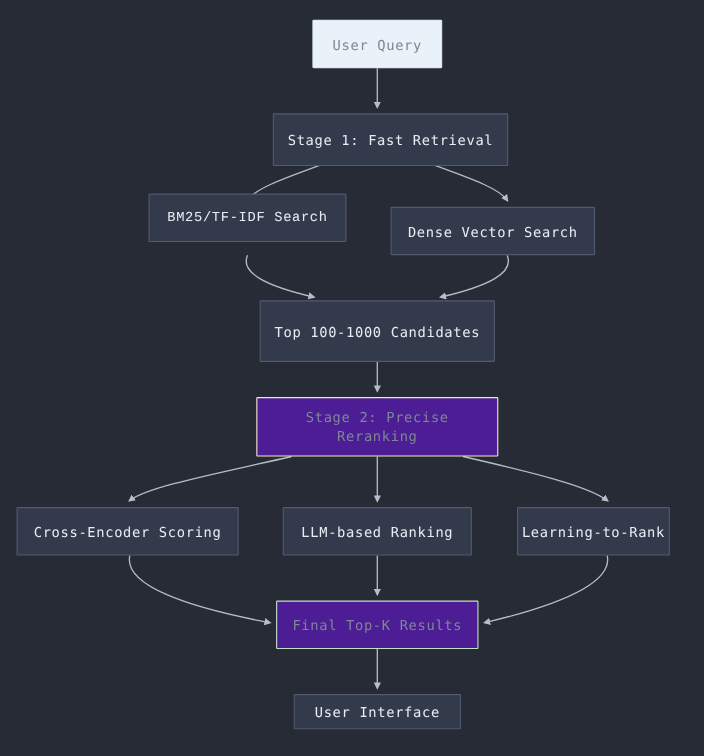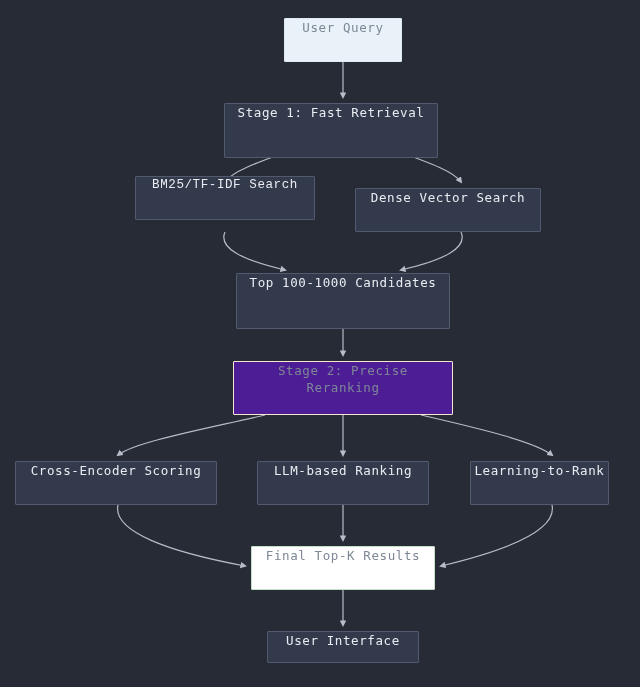--- a/index.html
+++ b/index.html
@@ -23,20 +23,21 @@
     left: 0;
     top: 0;
     width: 640px;
     height: 687px;
     pointer-events: none;
   }
   .node {
     position: absolute;
     box-sizing: border-box;
     display: flex;
+    align-items: center;
     justify-content: center;
     text-align: center;
     border: 1px solid #4c real;
     font-size: 12.5px;
     letter-spacing: 0.6px;
     line-height: 17px;
     white-space: pre-line;
     border-radius: 1px;
   }
   .node.dark {
@@ -48,21 +49,21 @@
     background: #e9f2f8;
     border: 1px solid #dfe9f0;
     color: #7e8796;
   }
   .node.cream {
     background: #4c1d95;
     border: 1px solid #f7e7cd;
     color: #7e8796;
   }
   .node.green {
-    background: #ffffff;
+    background: #4c1d95;
     border: 1px solid #c3e0c8;
     color: #7e8796;
   }
 </style>
 </head>
 <body>
 
 <div id="canvas">
 
   <svg id="edge-layer" viewBox="0 0 640 687" xmlns="http://www.w3.org/2000/svg">
@@ -83,21 +84,21 @@
         <path d="M421,415 C486,430 535,442 552,455" fill="none" stroke="#b6bcc8" stroke-width="1.2" marker-end="url(#arrow-down)"></path>
         <path d="M118,505 C112,532 170,552 245,566" fill="none" stroke="#b6bcc8" stroke-width="1.2" marker-end="url(#arrow-down)"></path>
         <path d="M343,505 L343,540" fill="none" stroke="#b6bcc8" stroke-width="1.2" marker-end="url(#arrow-down)"></path>
         <path d="M552,505 C558,532 500,552 441,566" fill="none" stroke="#b6bcc8" stroke-width="1.2" marker-end="url(#arrow-down)"></path>
         <path d="M343,590 L343,625" fill="none" stroke="#b6bcc8" stroke-width="1.2" marker-end="url(#arrow-down)"></path>
       </g>
   </svg>
 
   <div id="node-layer">
       <div class="node light-blue" style="left: 284px; top: 18px; width: 118px; height: 44px;"><span>User Query</span></div>
-      <div class="node dark" style="left: 224px; top: 103px; width: 214px; height: 55px;"><span>Stage 1: Fast Retrieval</span></div>
+      <div class="node dark" style="left: 248px; top: 103px; width: 214px; height: 48px;"><span>Stage 1: Fast Retrieval</span></div>
       <div class="node dark" style="left: 135px; top: 176px; width: 180px; height: 44px; font-family: Liberation Mono, monospace;"><span>BM25/TF-IDF Search</span></div>
       <div class="node dark" style="left: 355px; top: 188px; width: 186px; height: 44px;"><span>Dense Vector Search</span></div>
       <div class="node dark" style="left: 236px; top: 273px; width: 214px; height: 56px;"><span>Top 100-1000 Candidates</span></div>
       <div class="node cream" style="left: 233px; top: 361px; width: 220px; height: 54px;"><span>Stage 2: Precise
 Reranking</span></div>
       <div class="node dark" style="left: 15px; top: 461px; width: 202px; height: 44px;"><span>Cross-Encoder Scoring</span></div>
       <div class="node dark" style="left: 257px; top: 461px; width: 172px; height: 44px;"><span>LLM-based Ranking</span></div>
       <div class="node dark" style="left: 470px; top: 461px; width: 139px; height: 44px;"><span>Learning-to-Rank</span></div>
       <div class="node green" style="left: 251px; top: 546px; width: 184px; height: 44px;"><span>Final Top-K Results</span></div>
       <div class="node dark" style="left: 267px; top: 631px; width: 152px; height: 32px;"><span>User Interface</span></div>

